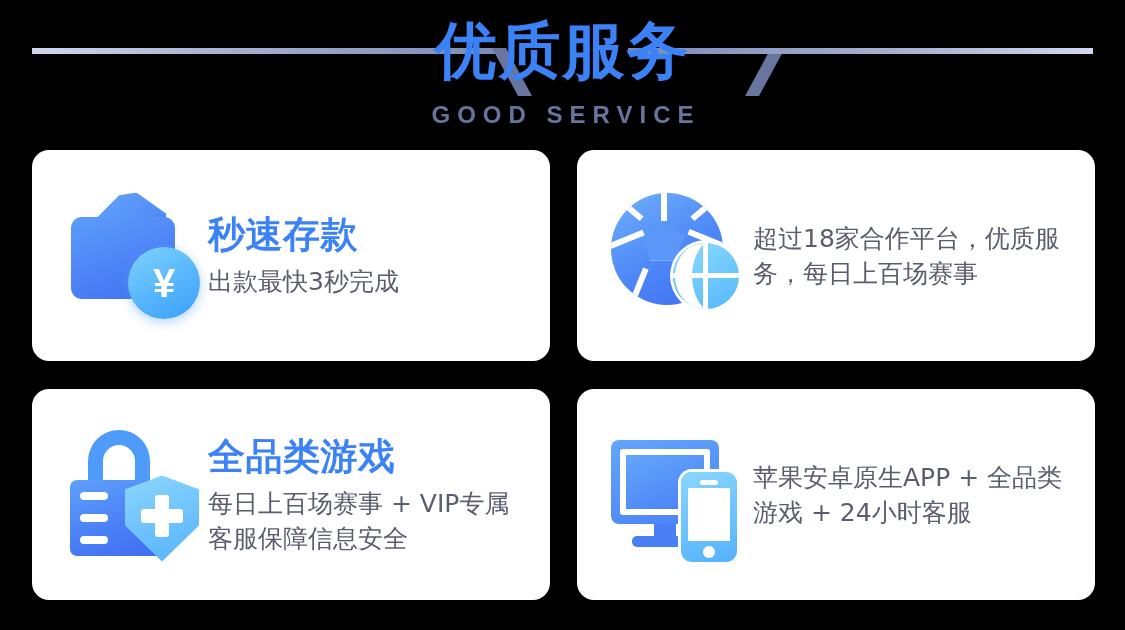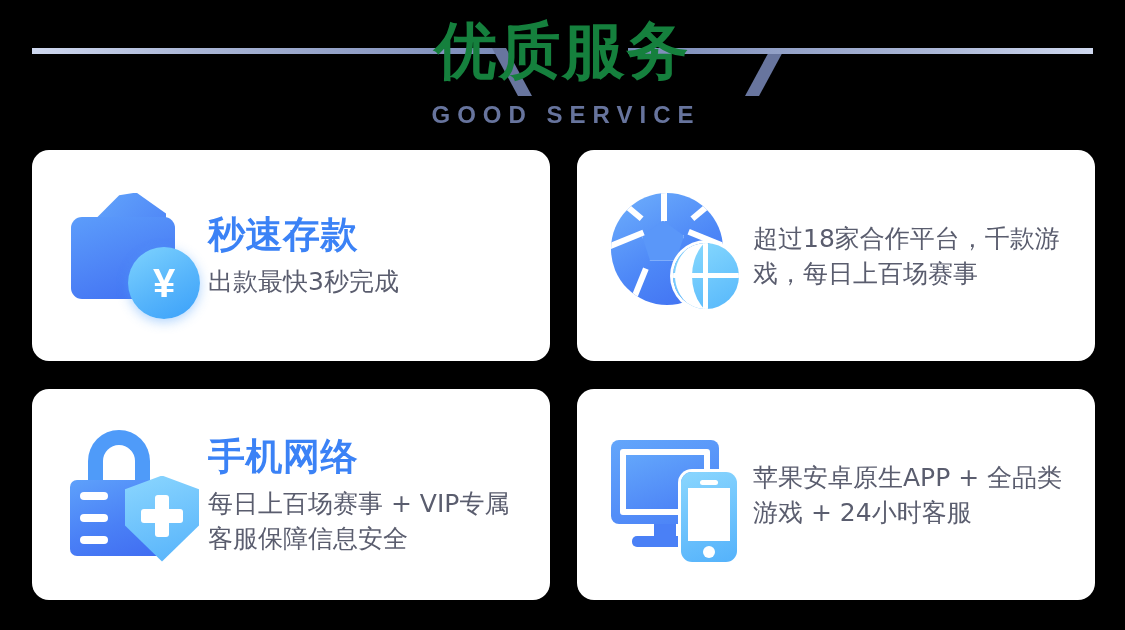--- a/index.html
+++ b/index.html
@@ -59,21 +59,21 @@
     clip-path: polygon(26px 0, 40px 0, 14px 48px, 0 48px);
   }
   .title-cn {
     position: absolute;
     left: 0; top: 8px;
     width: 1125px;
     text-align: center;
     font-size: 62px;
     line-height: 86px;
     font-weight: bold;
-    color: #15803d;
+    color: #3b82f6;
     letter-spacing: 2px;
     font-family: "DejaVu Sans", "Liberation Sans", sans-serif;
   }
   .title-en {
     position: absolute;
     left: 0; top: 96px;
     width: 1125px;
     text-align: center;
     font-size: 24px;
     line-height: 38px;
@@ -354,39 +354,39 @@
         <div class="seam" style="left:-10px;top:8px;width:46px;height:6px;transform:rotate(40deg);"></div>
         <div class="seam" style="left:76px;top:8px;width:46px;height:6px;transform:rotate(-40deg);"></div>
       </div>
       <div class="basket">
         <div class="bline" style="left:30px;top:-4px;width:5px;height:74px;"></div>
         <div class="bline" style="left:-4px;top:30px;width:74px;height:5px;"></div>
         <div class="bline" style="left:2px;top:-8px;width:5px;height:82px;border-radius:50%;transform:scaleX(3.4);transform-origin:left top;background:none;border-left:5px solid #fff;border-right:5px solid #fff;height:82px;width:18px;"></div>
       </div>
     </div>
     <div class="card-text">
-      <div class="card-desc">超过18家合作平台，千款游戏，每日上百场赛事</div>
+      <div class="card-desc">超过18家合作平台，优质服务，每日上百场赛事</div>
     </div>
   </div>
 
   <div class="card">
     <div class="icon-wrap">
       <div class="lock-shackle"></div>
       <div class="lock-body">
         <div class="lock-slot" style="top:12px;"></div>
         <div class="lock-slot" style="top:34px;"></div>
         <div class="lock-slot" style="top:56px;"></div>
       </div>
       <div class="shield">
         <div class="cross-v"></div>
         <div class="cross-h"></div>
       </div>
     </div>
     <div class="card-text">
-      <div class="card-title">手机网络</div>
+      <div class="card-title">全品类游戏</div>
       <div class="card-desc">每日上百场赛事 + VIP专属客服保障信息安全</div>
     </div>
   </div>
 
   <div class="card">
     <div class="icon-wrap">
       <div class="monitor">
         <div class="monitor-screen"></div>
       </div>
       <div class="monitor-neck"></div>

